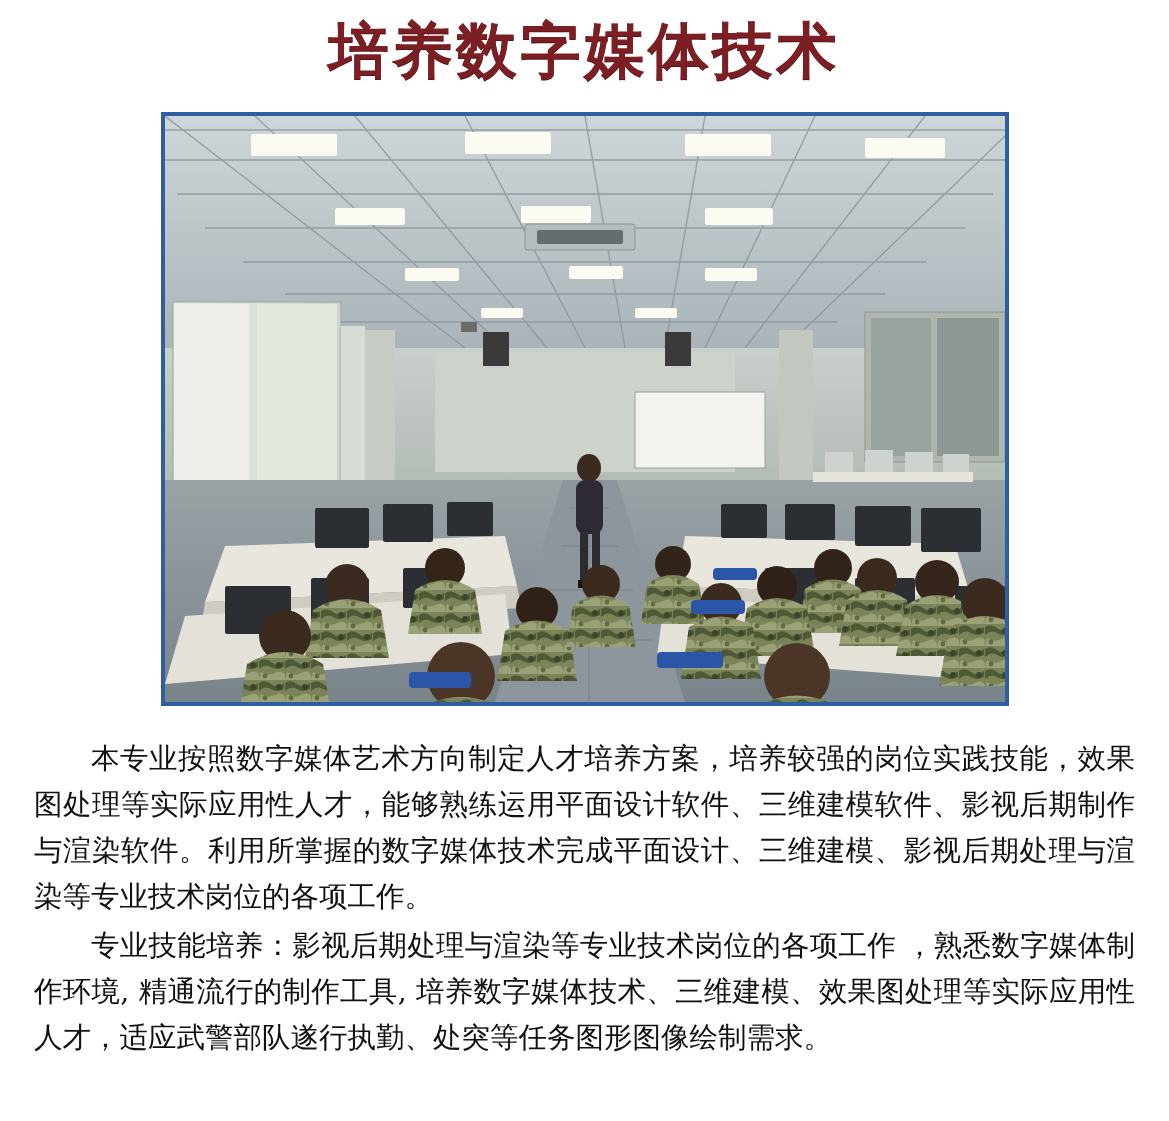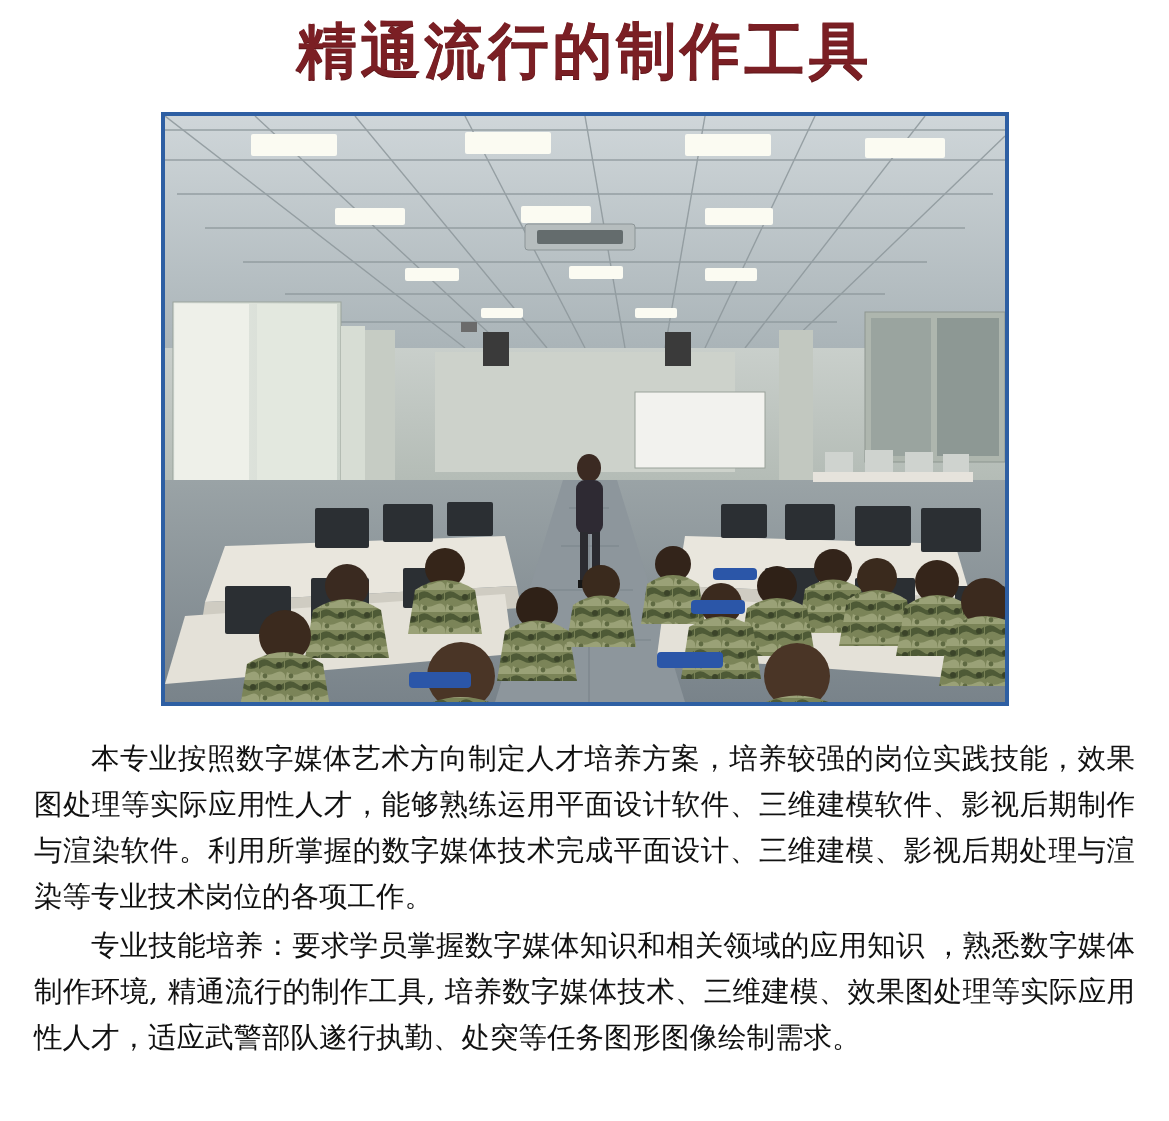--- a/index.html
+++ b/index.html
@@ -66,21 +66,21 @@
   .body-text p {
     margin: 0 0 2px 0;
     text-indent: 2em;
   }
 </style>
 </head>
 <body>
 
 <div class="page">
 
-  <h1 class="title">精通流行的制作工具</h1>
+  <h1 class="title">培养数字媒体技术</h1>
 
   <div class="photo-wrap">
     <svg viewBox="0 0 840 586" preserveAspectRatio="none">
       <defs>
         <linearGradient id="ceil" x1="0" y1="0" x2="0" y2="1">
           <stop offset="0%" stop-color="#cfd6d9"></stop>
           <stop offset="100%" stop-color="#aab4b8"></stop>
         </linearGradient>
         <linearGradient id="wallg" x1="0" y1="0" x2="0" y2="1">
           <stop offset="0%" stop-color="#c9cfcb"></stop>
@@ -294,16 +294,16 @@
         <rect x="492" y="536" width="66" height="16" rx="4"></rect>
         <rect x="526" y="484" width="54" height="14" rx="4"></rect>
         <rect x="548" y="452" width="44" height="12" rx="4"></rect>
         <rect x="244" y="556" width="62" height="16" rx="4"></rect>
       </g>
     </svg>
   </div>
 
   <div class="body-text">
     <p>本专业按照数字媒体艺术方向制定人才培养方案，培养较强的岗位实践技能，效果图处理等实际应用性人才，能够熟练运用平面设计软件、三维建模软件、影视后期制作与渲染软件。利用所掌握的数字媒体技术完成平面设计、三维建模、影视后期处理与渲染等专业技术岗位的各项工作。</p>
-    <p>专业技能培养：要求学员掌握数字媒体知识和相关领域的应用知识 ，熟悉数字媒体制作环境, 精通流行的制作工具, 培养数字媒体技术、三维建模、效果图处理等实际应用性人才，适应武警部队遂行执勤、处突等任务图形图像绘制需求。</p>
+    <p>专业技能培养：影视后期处理与渲染等专业技术岗位的各项工作 ，熟悉数字媒体制作环境, 精通流行的制作工具, 培养数字媒体技术、三维建模、效果图处理等实际应用性人才，适应武警部队遂行执勤、处突等任务图形图像绘制需求。</p>
   </div>
 
 </div>
 
 </body></html>

